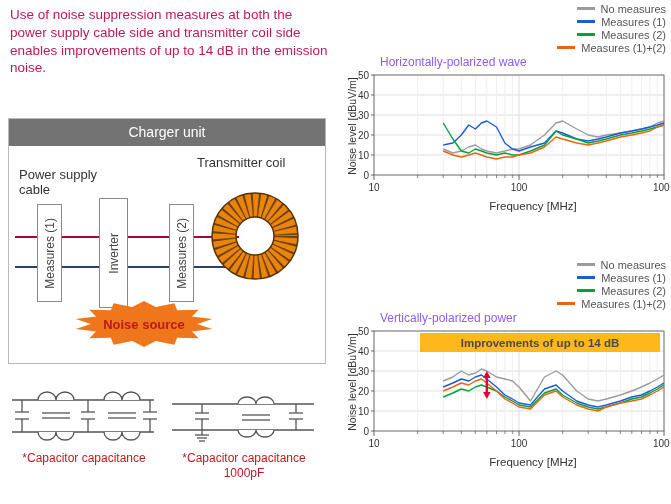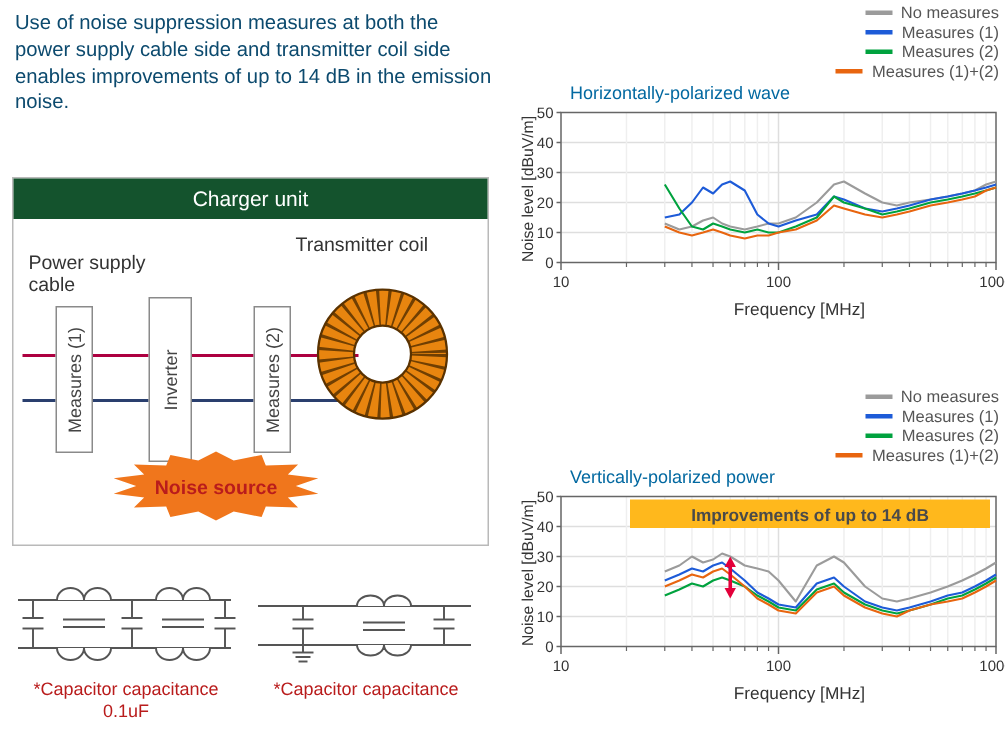--- a/index.html
+++ b/index.html
@@ -1,21 +1,21 @@
 <!DOCTYPE html>
 <html><head>
 <meta charset="utf-8">
 <style>
   html,body{margin:0;padding:0;background:#fff;}
   #app{position:relative;width:671px;height:504px;background:#fff;overflow:hidden;
        font-family:"Liberation Sans",sans-serif;}
 
   
   .intro{position:absolute;left:10px;top:6px;width:320px;font-size:13.5px;line-height:1.32;
-         color:#0c4a6e;}
+         color:#be185d;}
 
   
   .diagram{position:absolute;left:8px;top:118px;width:318px;height:246px;border:1px solid #b9b9b9;
            box-sizing:border-box;background:#fff;}
   .diagram-header{height:27px;background:#8f8f8f;color:#fff;font-size:14px;line-height:27px;
                   text-align:center;}
   .diagram-body{position:relative;height:217px;}
   .diag-label{position:absolute;font-size:13px;color:#333;line-height:1.15;}
   .wire{position:absolute;height:2px;}
   .wire-top{left:6px;top:90px;width:224px;background:#ad0040;}
@@ -36,35 +36,35 @@
   .schem1{left:8px;top:388px;}
   .schem2{left:168px;top:394px;}
 
   
   .chart{position:absolute;left:334px;width:336px;}
   .chart1{top:2px;}
   .chart2{top:258px;}
   .legend{display:flex;flex-direction:column;align-items:flex-end;padding-right:4px;}
   .legend-item{display:flex;align-items:center;height:13px;font-size:11px;color:#555;}
   .legend-item .swatch{display:inline-block;width:18px;height:2.5px;margin-right:6px;}
-  .chart-title{font-size:12px;color:#0369a1;margin:1px 0 0 46px;height:15px;}
+  .chart-title{font-size:12px;color:#8b5cf6;margin:1px 0 0 46px;height:15px;}
   .plot-wrap{position:relative;padding-left:14px;}
   .ylabel{position:absolute;width:128px;text-align:center;font-size:10.5px;color:#333;
           transform:rotate(-90deg);transform-origin:left top;left:12px;top:120px;}
   .xlabel{margin-left:40px;width:290px;text-align:center;font-size:11.5px;color:#333;height:14px;}
 </style>
 </head>
 <body>
 
 <div id="app">
 
   <div class="intro">Use of noise suppression measures at both the power supply cable side and transmitter coil side enables improvements of up to 14 dB in the emission noise.</div>
 
   <div class="diagram">
-    <div class="diagram-header" style="background: #14532d;">Charger unit</div>
+    <div class="diagram-header" style="background: #737373;">Charger unit</div>
     <div class="diagram-body">
       <div class="wire wire-top" style="background: rgb(173, 0, 64);"></div>
       <div class="wire wire-bottom" style="background: rgb(42, 63, 110);"></div>
 
       <div class="diag-label" style="left:10px;top:22px;width:94px;">Power supply cable</div>
       <div class="diag-label" style="left:188px;top:10px;width:120px;">Transmitter coil</div>
 
       <div class="vbox" style="left:28px;top:58px;width:25px;height:98px;">
         <span>Measures (1)</span>
       </div>
@@ -118,21 +118,20 @@
           <line x1="100" y1="30" x2="128" y2="30"></line>
 
         <line x1="142" y1="12" x2="142" y2="24"></line>
           <line x1="135" y1="24" x2="149" y2="24"></line>
         <line x1="135" y1="31" x2="149" y2="31"></line>
           <line x1="142" y1="31" x2="142" y2="44"></line>
       </g>
     </svg>
     <div class="caption">
       <div>*Capacitor capacitance</div>
-      <div>0.1uF</div>
     </div>
   </div>
 
   <div class="schematic schem2">
     <svg width="150" height="50" viewBox="0 0 150 50">
       <g stroke="#555" stroke-width="1.3" fill="none">
         <line x1="4" y1="10" x2="146" y2="10"></line>
           <line x1="4" y1="36" x2="146" y2="36"></line>
 
         <line x1="34" y1="10" x2="34" y2="19"></line>
@@ -150,20 +149,21 @@
           <line x1="74" y1="26" x2="102" y2="26"></line>
 
         <line x1="128" y1="10" x2="128" y2="19"></line>
           <line x1="121" y1="19" x2="135" y2="19"></line>
         <line x1="121" y1="25" x2="135" y2="25"></line>
           <line x1="128" y1="25" x2="128" y2="36"></line>
       </g>
     </svg>
     <div class="caption">
       <div>*Capacitor capacitance</div>
+      <div>1000pF</div>
     </div>
   </div>
 
   <div class="chart chart1">
     <div class="legend">
         <div class="legend-item">
           <span class="swatch" style="background: rgb(155, 155, 155);"></span>
           <span>No measures</span>
         </div>
         <div class="legend-item">

